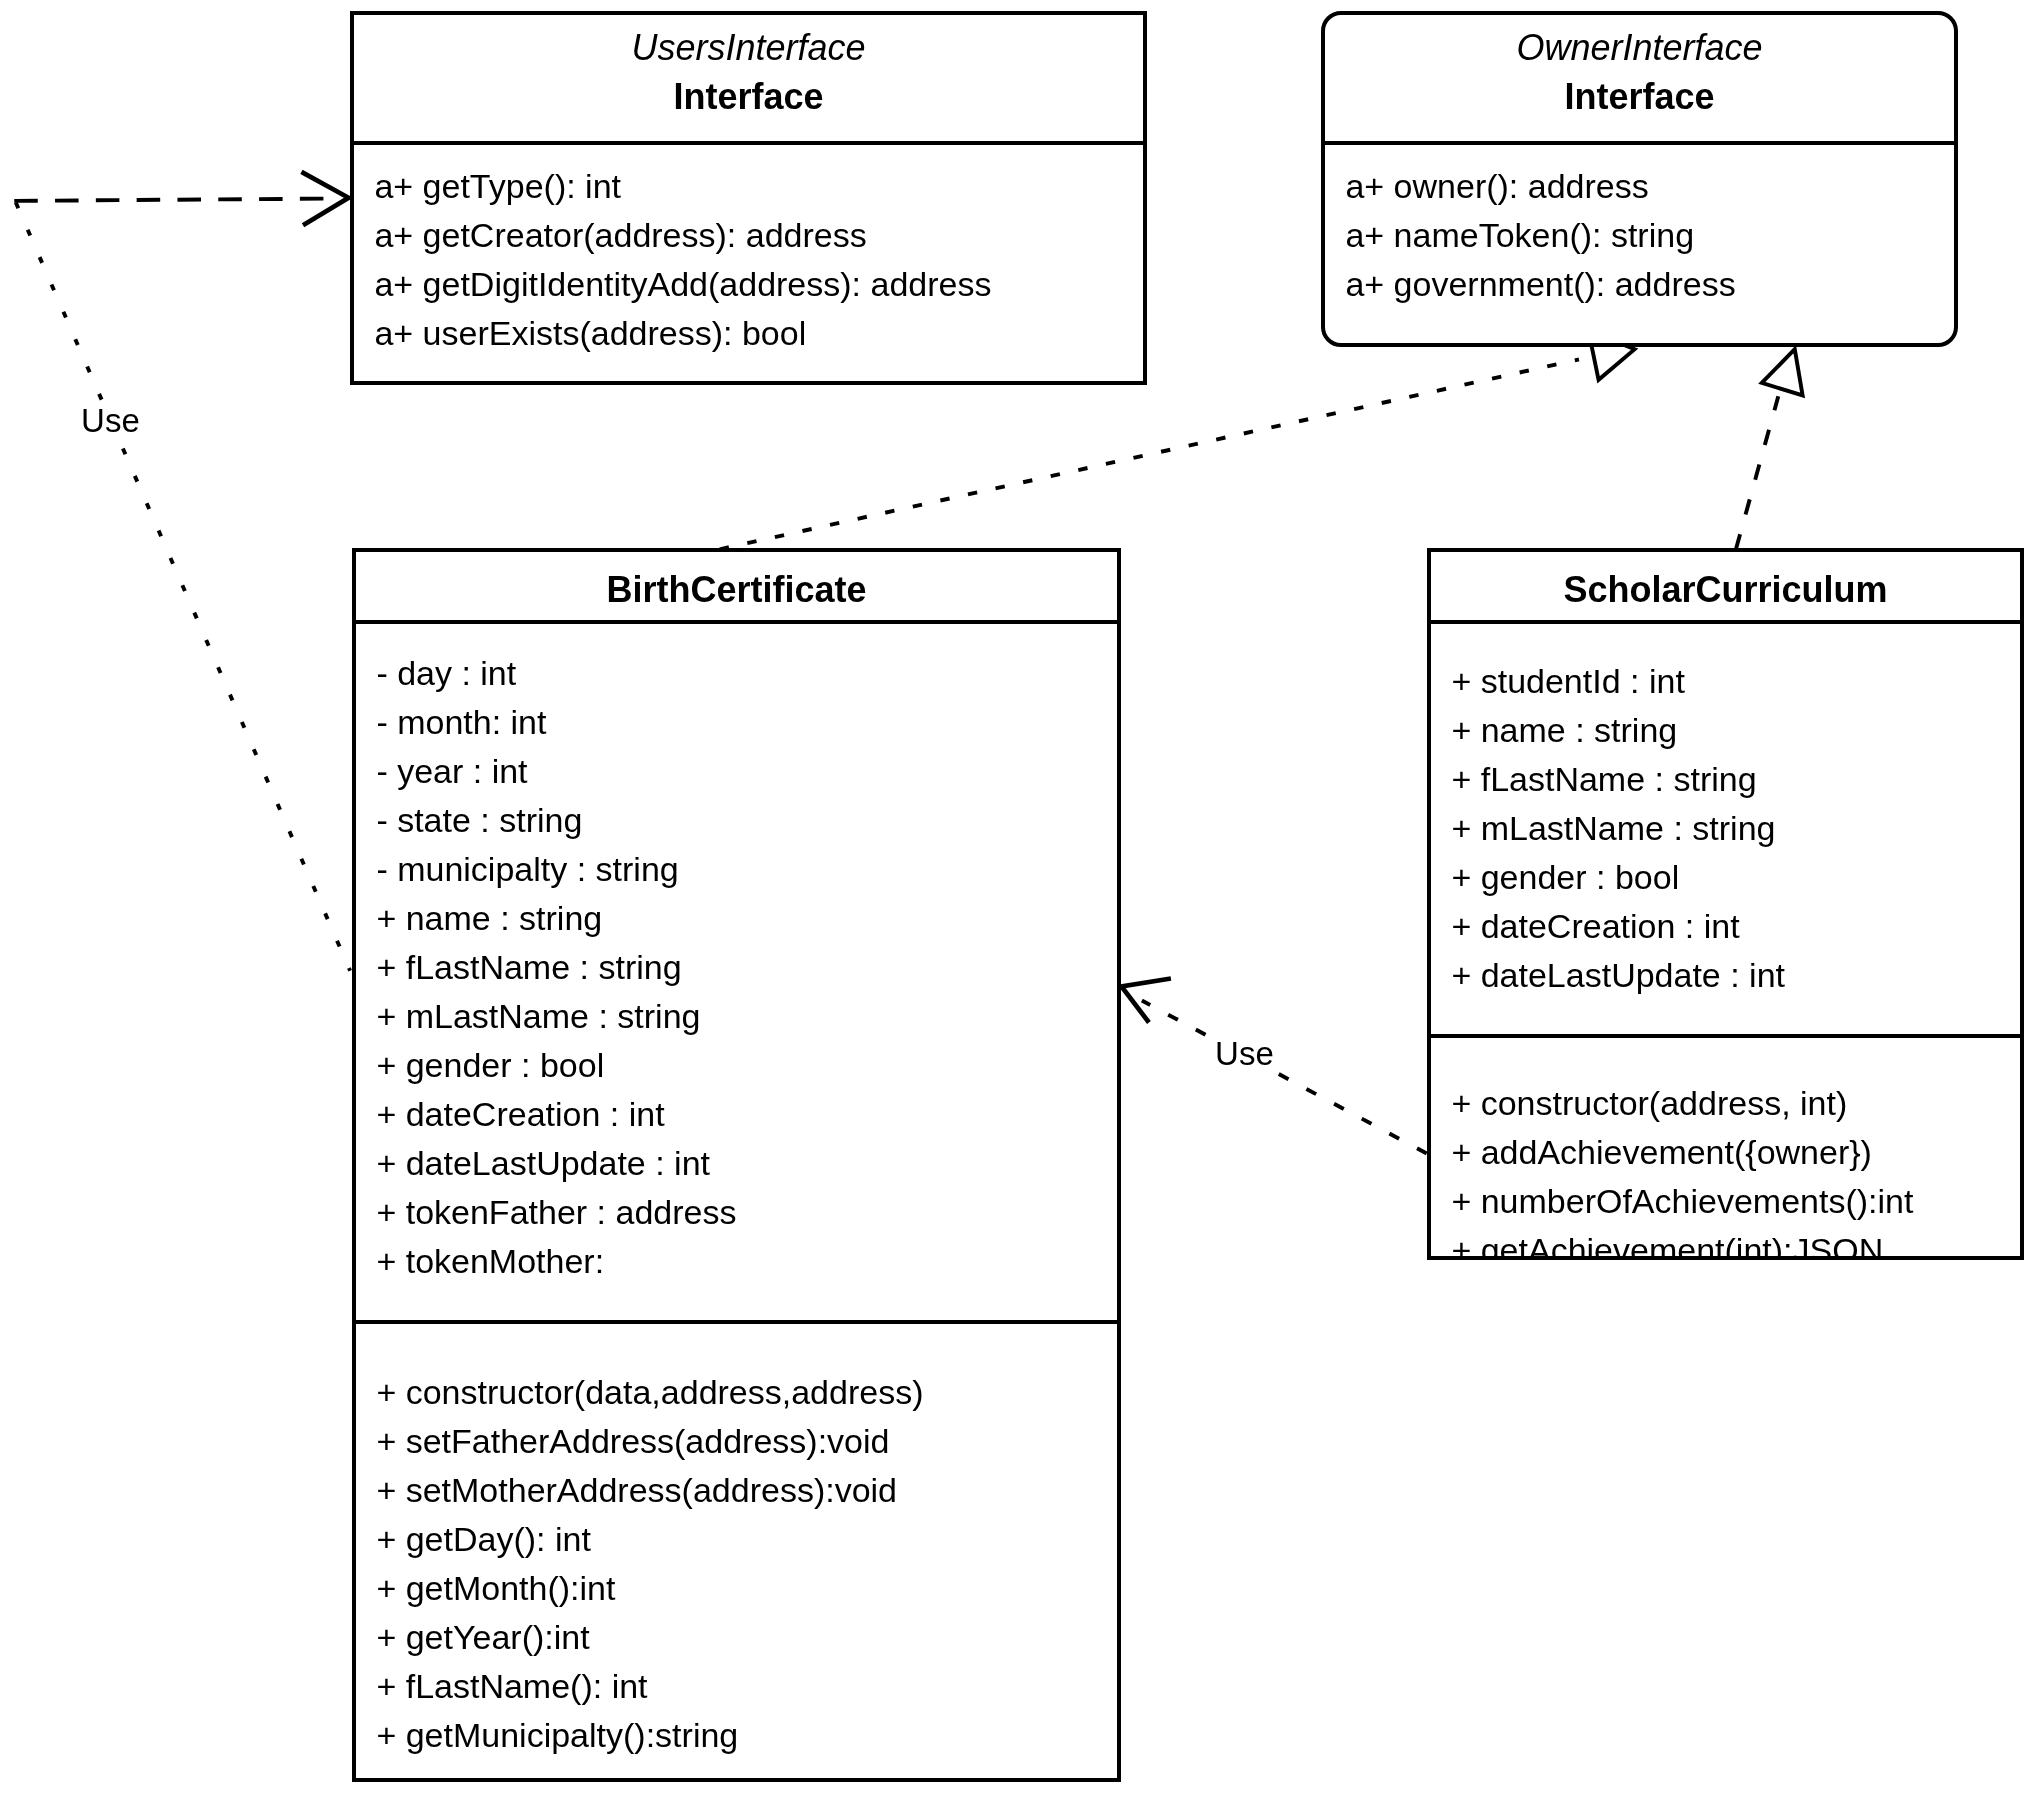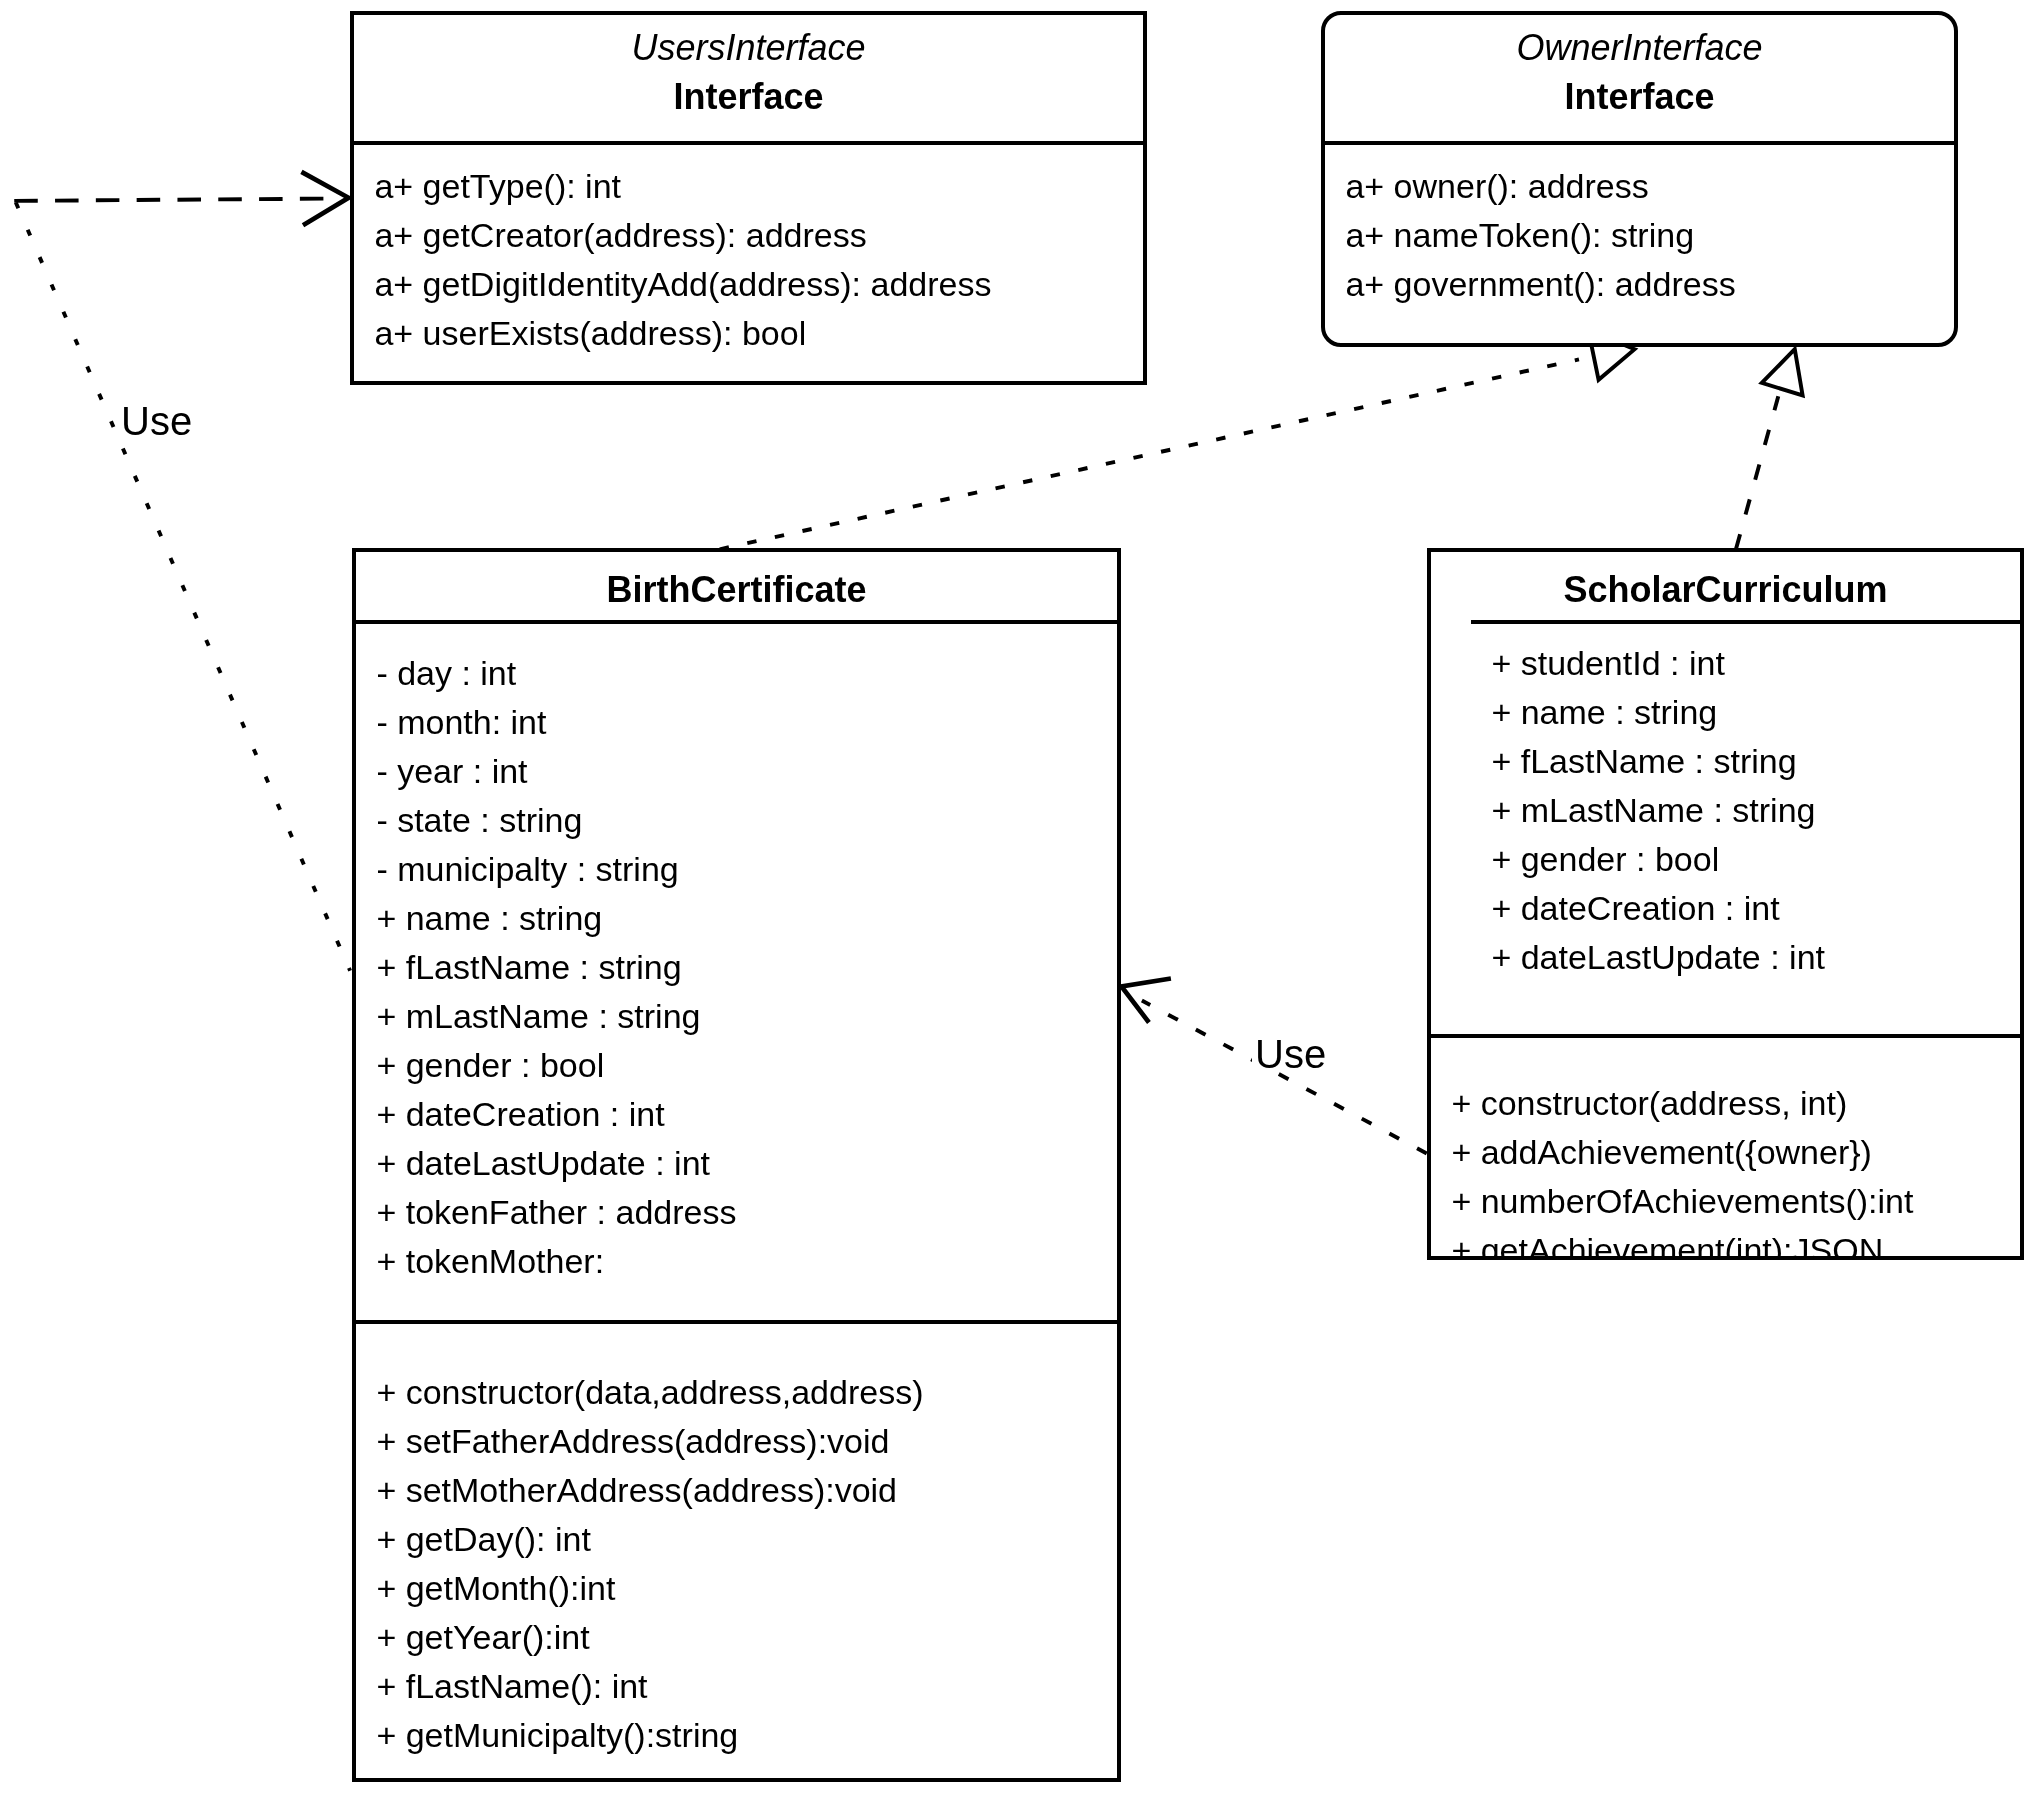--- a/index.html
+++ b/index.html
@@ -53,45 +53,44 @@
     overflow: hidden;
   }
   .section.grow { flex: 1; }
   .member {
     font-size: 34px;
     line-height: 49px;
     white-space: nowrap;
   }
   .edge-label {
     position: absolute;
-    font-size: 40px;
+    font-size: 33px;
     line-height: 36px;
     background: #ffffff;
     padding: 0 3.1px;
-    margin-left: 40px;
   }
 
   
   #users-interface     { left: 350px;  top: 11px;  width: 797px; height: 374px; }
   #owner-interface     { left: 1321px; top: 11px;  width: 637px;  height: 336px; border-radius: 20px; }
   #birth-certificate   { left: 352px;  top: 548px; width: 769px;  height: 1234px; }
   #scholar-curriculum  { left: 1427px; top: 548px; width: 597px;  height: 712px; }
 
   #users-interface .uml-title,
   #owner-interface .uml-title { height: 126px; padding-top: 7.8px; }
   #users-interface .section,
   #owner-interface .section { padding-top: 17.3px; }
 
   #birth-certificate .uml-title,
   #scholar-curriculum .uml-title { height: 68px; padding-top: 17.3px; }
 
   #birth-certificate .attrs   { height: 700px; padding-top: 25px; }
   #birth-certificate .methods { padding-top: 44px; }
 
-  #scholar-curriculum .attrs   { height: 414px; padding-top: 15px; margin-left: 40px; }
+  #scholar-curriculum .attrs   { height: 414px; padding-top: 33px; }
   #scholar-curriculum .methods { padding-top: 41px; }
 
   #use-label-left  { left: 78px;  top: 403px; }
   #use-label-right { left: 1212px; top: 1036px; }
 </style>
 </head>
 <body>
 
 <div class="canvas">
 

